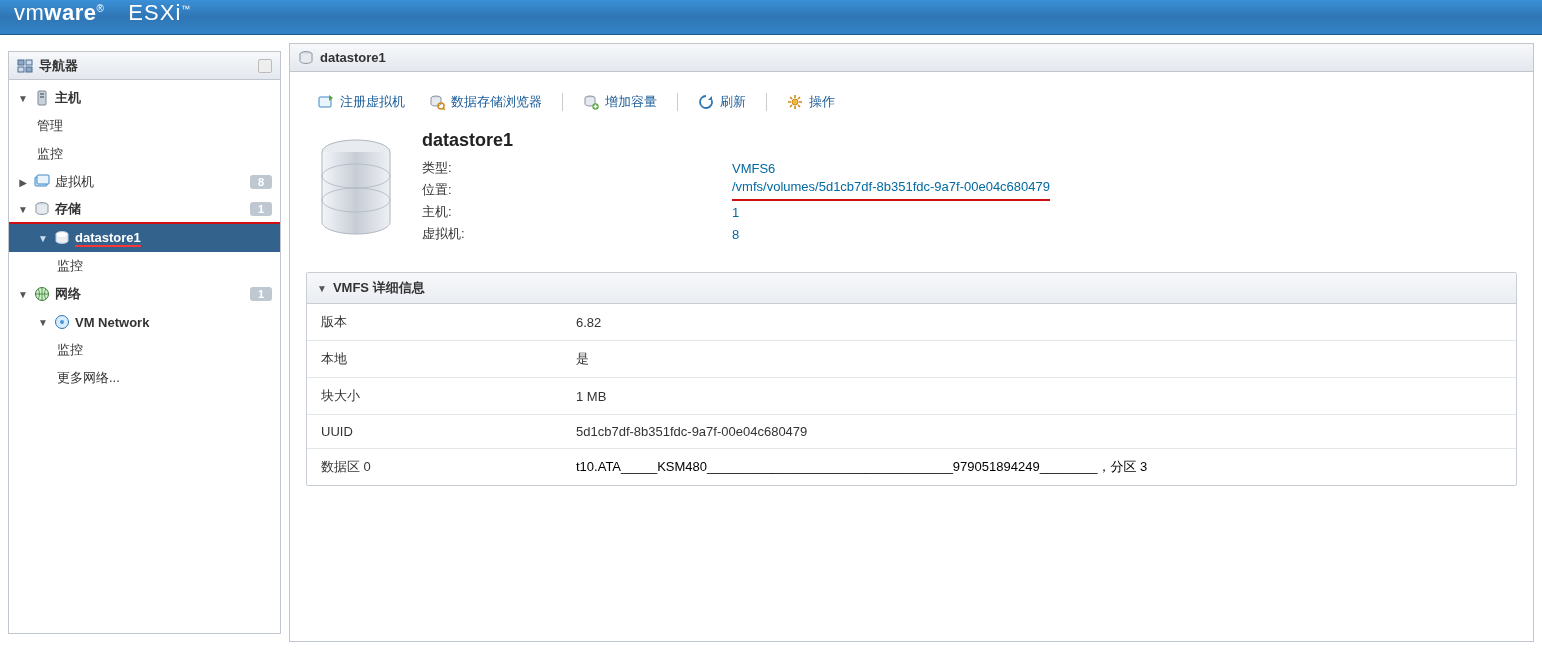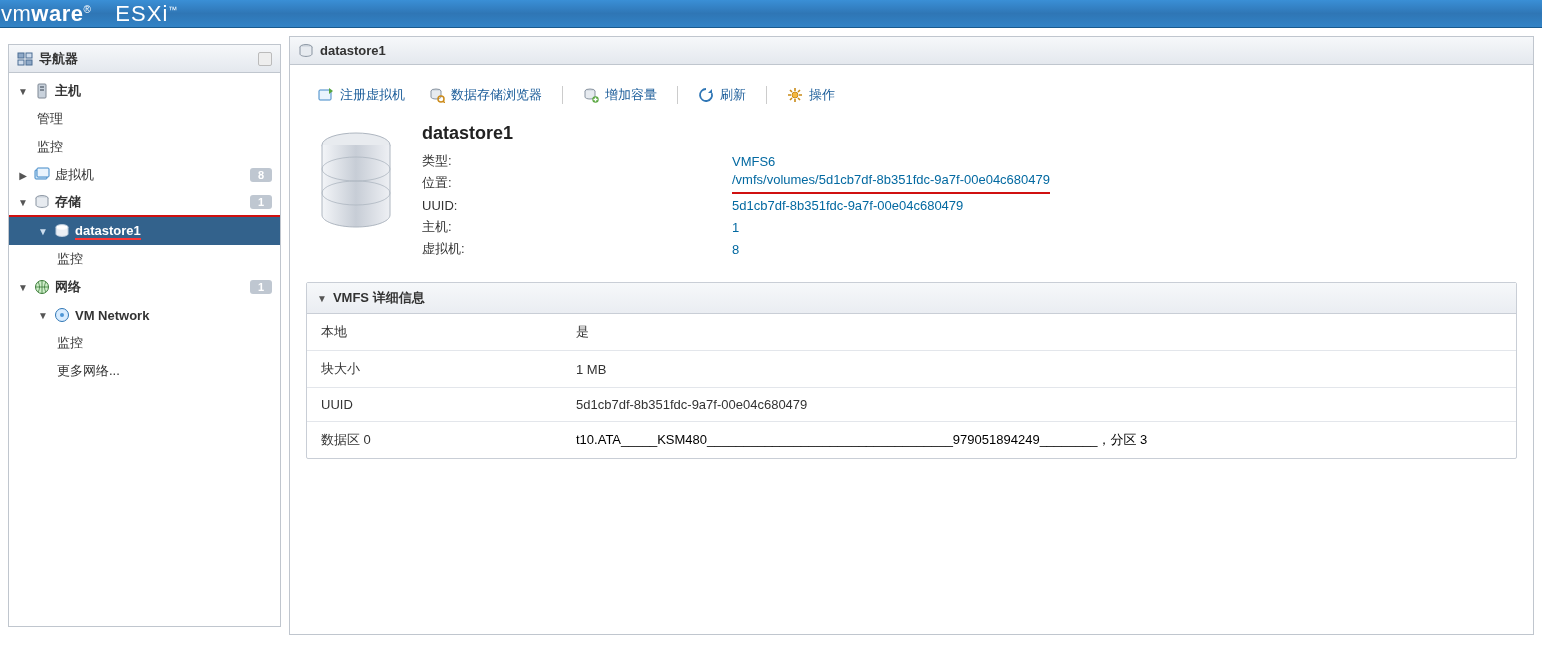--- a/index.html
+++ b/index.html
@@ -5,26 +5,26 @@
     * { margin: 0; padding: 0; box-sizing: border-box; }
     body {
       font-family: "Helvetica Neue", Arial, "Microsoft YaHei", sans-serif;
       font-size: 13px;
       color: #333;
       background: #fff;
       overflow: hidden;
     }
     
     .banner {
-      height: 28px;
+      height: 35px;
       background: linear-gradient(to bottom, #3a8fd6 0%, #2f76b5 50%, #3283c6 100%);
       border-bottom: 1px solid #1a5a8e;
       display: flex;
-      align-items: flex-end;
-      padding: 0 1px;
+      align-items: flex-start;
+      padding: 0 14px;
       color: #fff;
     }
     .banner .brand1 { font-size: 22px; letter-spacing: 0.5px; font-weight: 300; }
     .banner .brand-bold { font-weight: 700; }
     .banner .brand1-reg { font-size: 10px; position: relative; top:-8px; }
     .banner .brand2 { font-size: 22px; font-weight: 500; margin-left: 24px; letter-spacing: 1px; }
     .banner .brand2-tm { font-size: 9px; position: relative; top:-8px; }
     
     .wrap { display: flex; height: calc(652px - 45px); padding-top:8px; }
     
@@ -317,41 +317,41 @@
             <h2>datastore1</h2>
             <div class="kv-row">
                 <span class="k">类型:</span>
                 <span class="v">VMFS6</span>
               </div>
             <div class="kv-row">
                 <span class="k">位置:</span>
                 <span class="v redlined">/vmfs/volumes/5d1cb7df-8b351fdc-9a7f-00e04c680479</span>
               </div>
             <div class="kv-row">
-                <span class="k">UUID:</span>
-                <span class="v">5d1cb7df-8b351fdc-9a7f-00e04c680479</span>
-              </div>
-            <div class="kv-row">
                 <span class="k">主机:</span>
                 <span class="v">1</span>
               </div>
             <div class="kv-row">
                 <span class="k">虚拟机:</span>
                 <span class="v">8</span>
               </div>
           </div>
         </div>
 
         <div class="detail-panel">
           <div class="detail-hd">
             <span class="tri">▼</span>
             <span>VMFS 详细信息</span>
           </div>
           <table class="detail">
             <tbody>
+                <tr>
+                  <td class="dk">版本</td>
+                  <td class="dv">6.82</td>
+                </tr>
             <tr>
                   <td class="dk">本地</td>
                   <td class="dv">是</td>
                 </tr>
             <tr>
                   <td class="dk">块大小</td>
                   <td class="dv">1 MB</td>
                 </tr>
             <tr>
                   <td class="dk">UUID</td>

